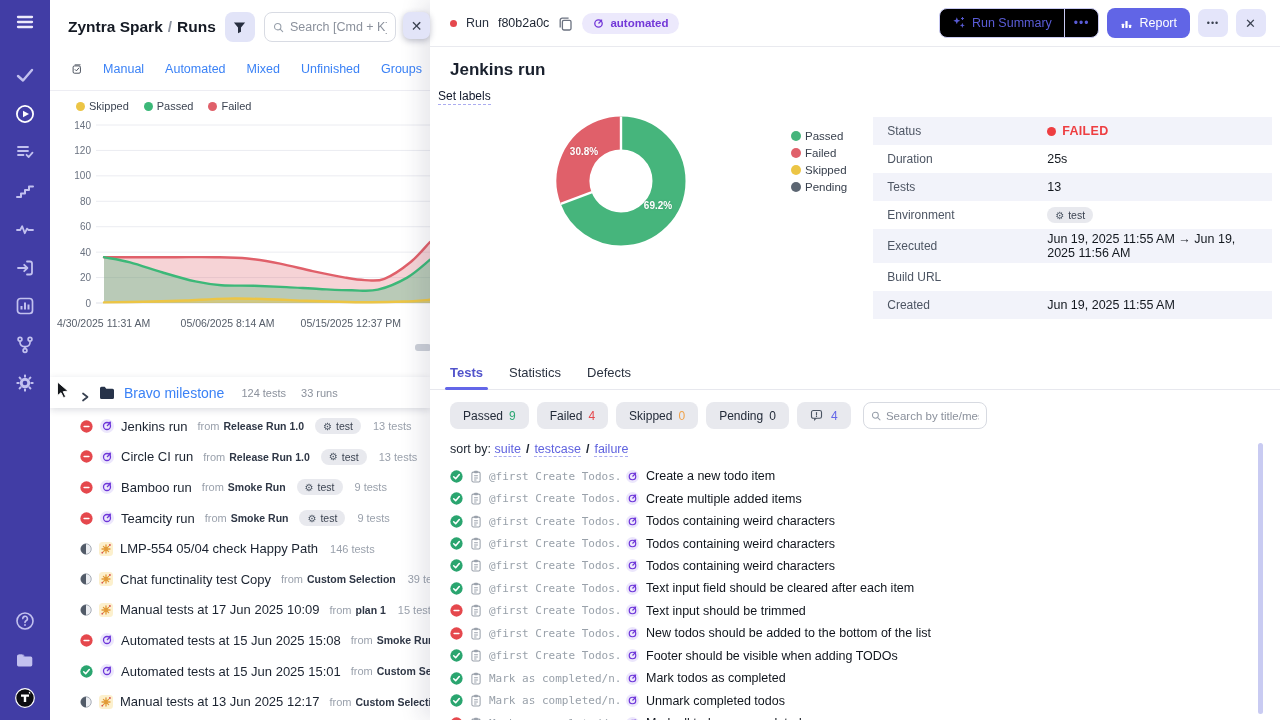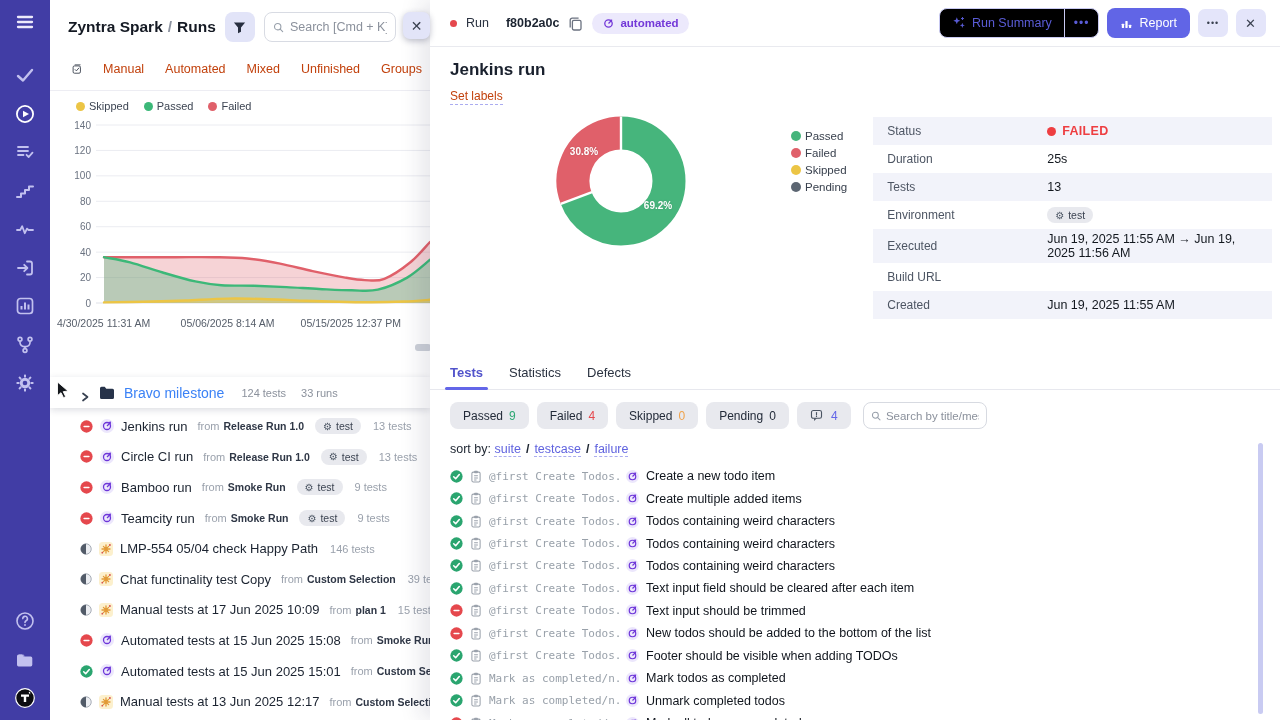--- a/index.html
+++ b/index.html
@@ -22,21 +22,21 @@
   .crumb { font-size:15.5px; font-weight:bold; color:#141923; white-space:nowrap; }
   .crumb .sep { color:#8d93a0; font-weight:bold; margin:0 5px; }
   .filter-btn { width:30px; height:30px; border-radius:8px; background:#e2e4f8; display:flex; align-items:center; justify-content:center; flex-shrink:0; cursor:pointer; }
   .lp-search { flex:1; min-width:0; height:30px; border:1px solid #d8dbe3; border-radius:8px; background:#fff; display:flex; align-items:center; padding:0 8px; gap:6px; }
   .lp-search input { border:0; outline:0; width:100%; font-size:12.5px; color:#3c4452; font-family:"Liberation Sans",sans-serif; background:transparent; }
   .lp-search input::placeholder { color:#8b919c; }
   .panel-close { position:absolute; left:403px; top:12px; width:27px; height:27px; border-radius:7px; background:#e2e4f8; box-shadow:0 2px 6px rgba(25,30,70,.28); display:flex; align-items:center; justify-content:center; font-size:14px; color:#3a4150; z-index:60; cursor:pointer; }
 
   .lp-tabs { display:flex; align-items:center; gap:21px; padding:12px 8px 13px 22px; border-bottom:1px solid #ededf3; }
   .lp-tabs .seltab { width:17px; height:17px; color:#39414e; cursor:pointer; }
-  .ltab { font-size:12.5px; color:#c2410c; cursor:pointer; white-space:nowrap; }
+  .ltab { font-size:12.5px; color:#3b82f6; cursor:pointer; white-space:nowrap; }
 
   .chart-block { position:relative; padding:9px 0 0 14px; }
   .chart-legend { display:flex; gap:15px; align-items:center; padding-left:12px; font-size:11px; color:#3c4452; }
   .lg-item { display:flex; align-items:center; gap:4px; }
   .lg-dot { width:9px; height:9px; border-radius:50%; }
   .areachart { display:block; margin-top:5px; }
   .x-labels { position:relative; height:14px; font-size:10.5px; color:#565e6a; }
   .x-labels span { position:absolute; top:0; white-space:nowrap; }
   .h-scrollthumb { position:absolute; left:365px; top:344px; width:16px; height:7px; border-radius:3px; background:#ccd0d8; }
 
@@ -56,32 +56,32 @@
   .r-from b { color:#2f3746; margin-left:4px; font-size:10.5px; }
   .env-pill { display:inline-flex; align-items:center; gap:4px; background:#e8e9ee; border-radius:10px; padding:2px 8px; font-size:10.5px; color:#3c4452; margin-left:4px; flex-shrink:0; }
   .env-pill .gear { font-style:normal; font-size:10px; color:#4b5563; }
   .r-tests { font-size:11px; color:#9aa1ac; margin-left:5px; }
 
   
   .right-panel { flex:1; background:#fff; height:720px; display:flex; flex-direction:column; overflow:hidden; box-shadow:-10px 0 20px rgba(25,28,70,.10); z-index:10; }
   .rp-topbar { height:47px; flex-shrink:0; border-bottom:1px solid #e9eaef; display:flex; align-items:center; gap:9px; padding:0 14px 0 20px; }
   .rp-dot { width:7px; height:7px; border-radius:50%; background:#e5484d; }
   .rp-runlabel { font-size:12.5px; color:#2a3240; }
-  .rp-id { font-size:12.5px; font-weight:bold; color:#1b2330;margin-left:8px; }
+  .rp-id { font-size:12.5px; font-weight:normal; color:#1b2330; }
   .copy-icon { width:15px; height:15px; cursor:pointer; color:#6b7280; }
   .badge-auto { display:flex; align-items:center; gap:5px; background:#ece9fc; color:#7338d8; font-size:11.5px; font-weight:bold; padding:4px 10px; border-radius:12px; }
   .rp-actions { margin-left:auto; display:flex; align-items:center; gap:8px; }
   .btn-summary { display:flex; align-items:stretch; border:1px solid #c9caf2; border-radius:8px; background:#000000; overflow:hidden; height:30px; }
   .btn-summary .seg1 { display:flex; align-items:center; gap:6px; padding:0 12px; font-size:12.5px; color:#5a5cd6; cursor:pointer; }
   .btn-summary .seg2 { display:flex; align-items:center; padding:0 9px; border-left:1px solid #c9caf2; color:#5a5cd6; font-size:12px; letter-spacing:1px; cursor:pointer; }
   .btn-report { display:flex; align-items:center; gap:6px; background:#6165e6; color:#fff; font-size:12.5px; border-radius:8px; padding:14px 13px; height:30px; cursor:pointer; }
   .btn-sq { width:30px; height:28px; border-radius:7px; background:#e4e5fa; display:flex; align-items:center; justify-content:center; font-size:13px; color:#3a4150; cursor:pointer; letter-spacing:1px; }
 
   .rp-title { margin:13px 0 0 20px; font-size:17px; font-weight:bold; color:#1a212e; }
-  .set-labels { margin:9px 0 0 20px; display:inline-block; font-size:12px; color:#c2410c; border-bottom:1px dashed #abacf0; padding-bottom:1px; cursor:pointer; width:fit-content; }
+  .set-labels { margin:9px 0 0 8px; display:inline-block; font-size:12px; color:#0f172a; border-bottom:1px dashed #abacf0; padding-bottom:1px; cursor:pointer; width:fit-content; }
 
   .overview { display:flex; margin-top:10px; padding-left:20px; min-height:238px; }
   .donut-wrap { width:132px; height:132px; margin-left:105px; position:relative; flex-shrink:0; }
   .donut-label { position:absolute; transform:translate(-50%,-50%); color:#fff; font-size:10px; font-weight:bold; text-shadow:0 0 2px rgba(0,0,0,.18); }
   .rp-legend { margin-left:104px; margin-top:15px; flex-shrink:0; }
   .rp-legend .lg-item { margin-bottom:5px; font-size:11.5px; color:#39414e; }
   .rp-legend .lg-dot { width:10px; height:10px; }
   .details { flex:1; margin:2px 8px 0 26px; min-width:360px; }
   .d-row { display:flex; align-items:center; min-height:28px; padding:3px 14px; font-size:12px; }
   .d-row:nth-child(odd) { background:#f2f3fa; }

